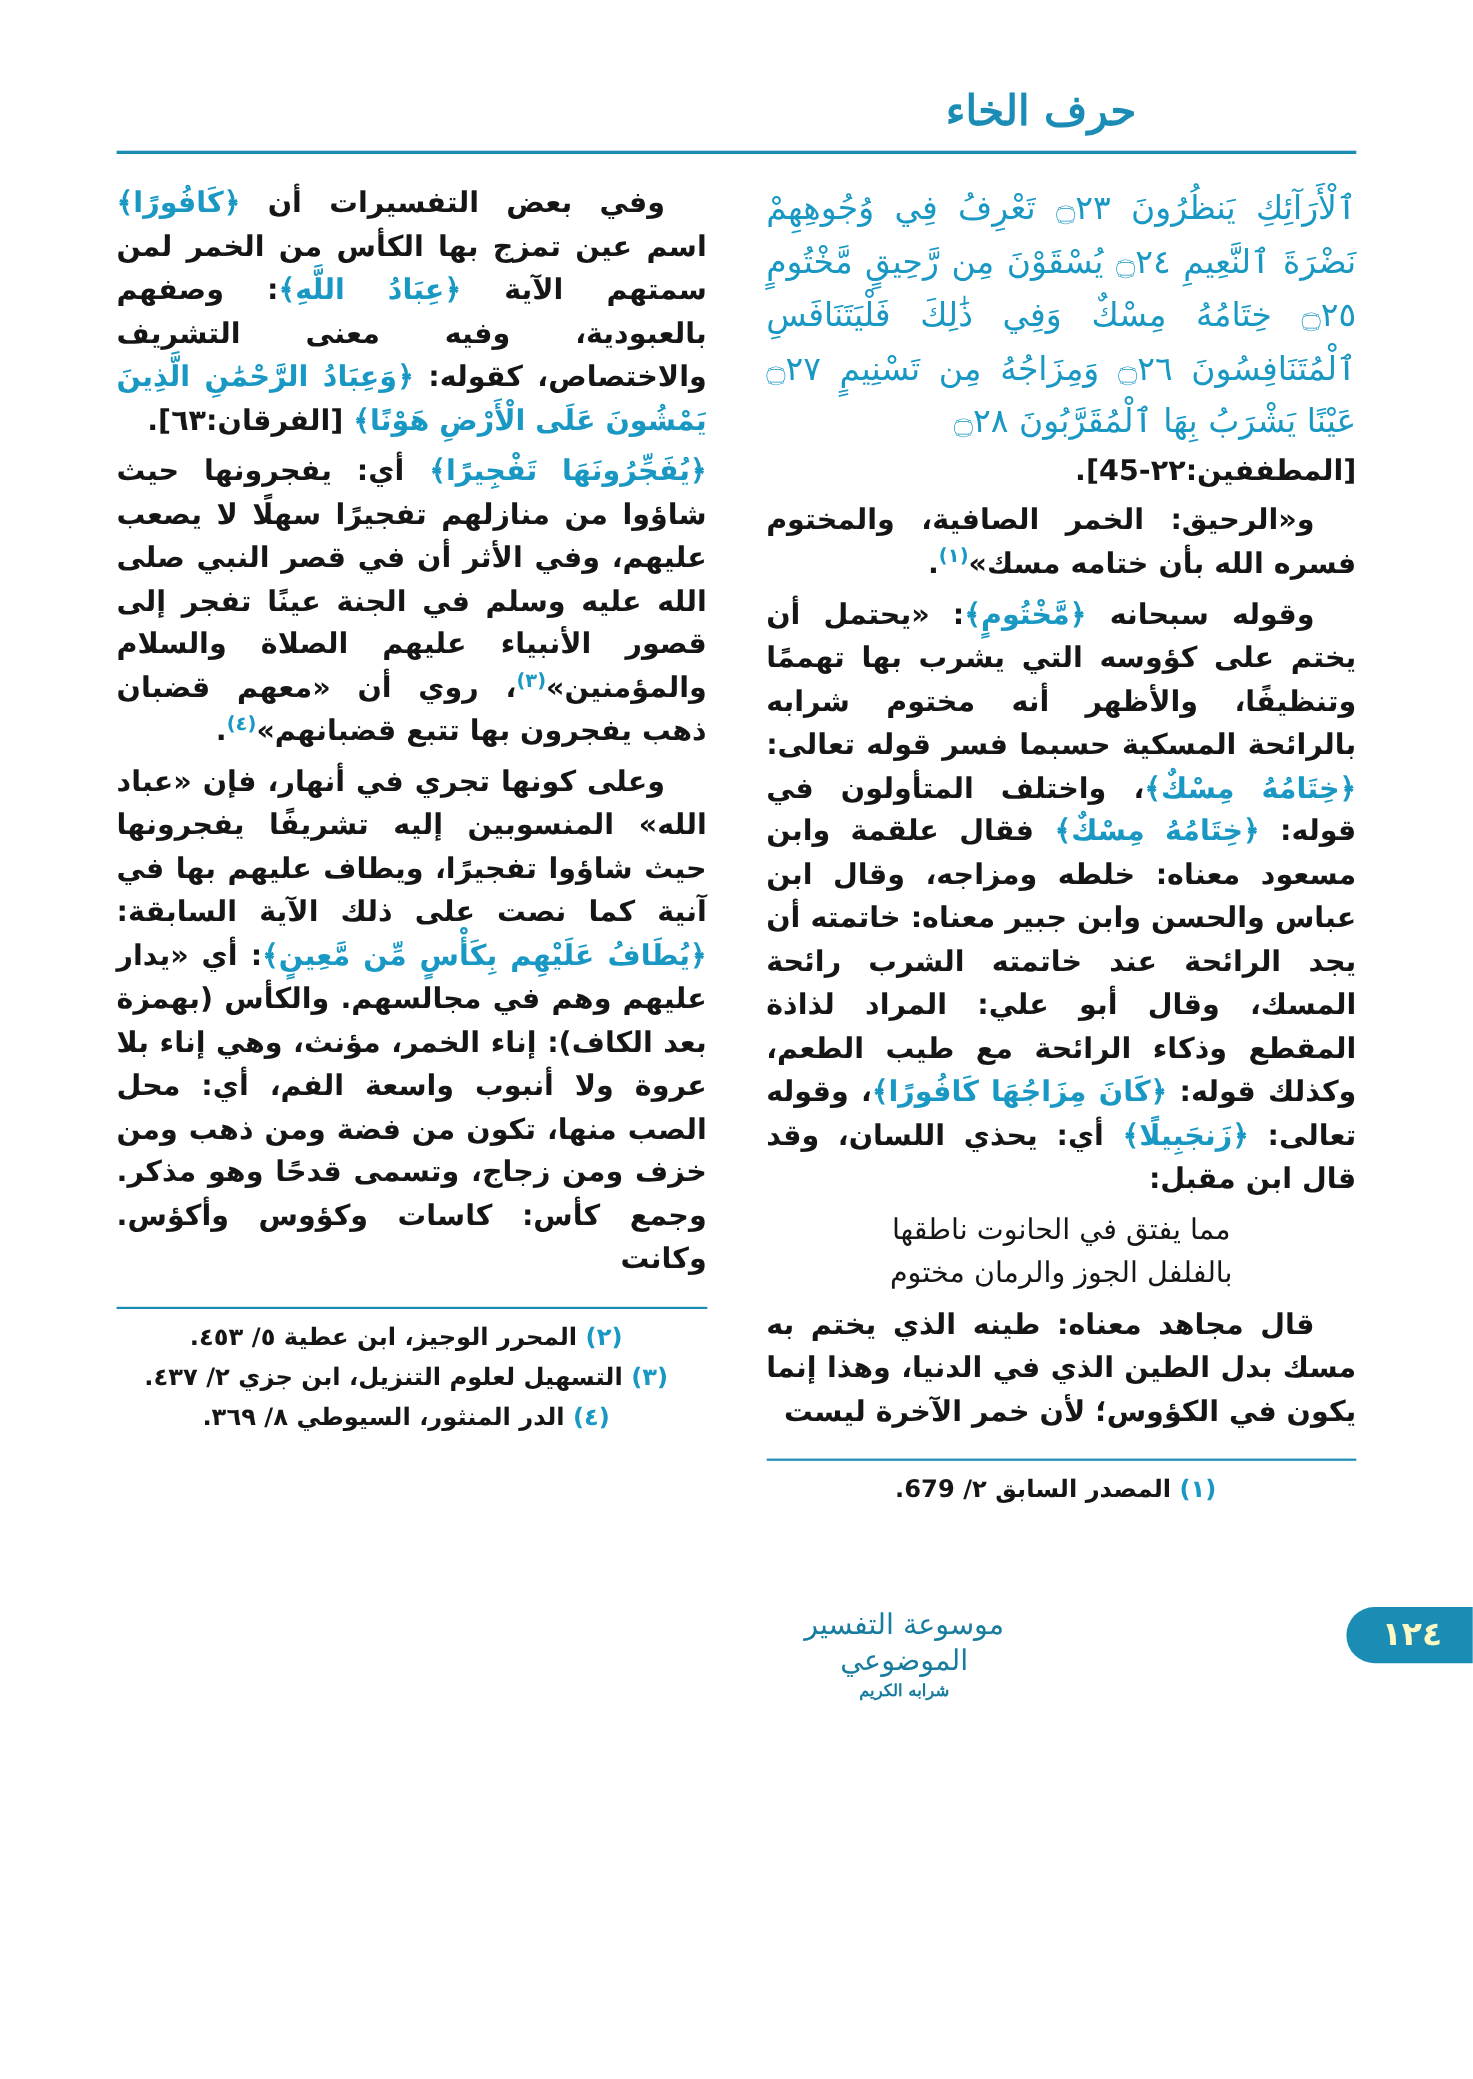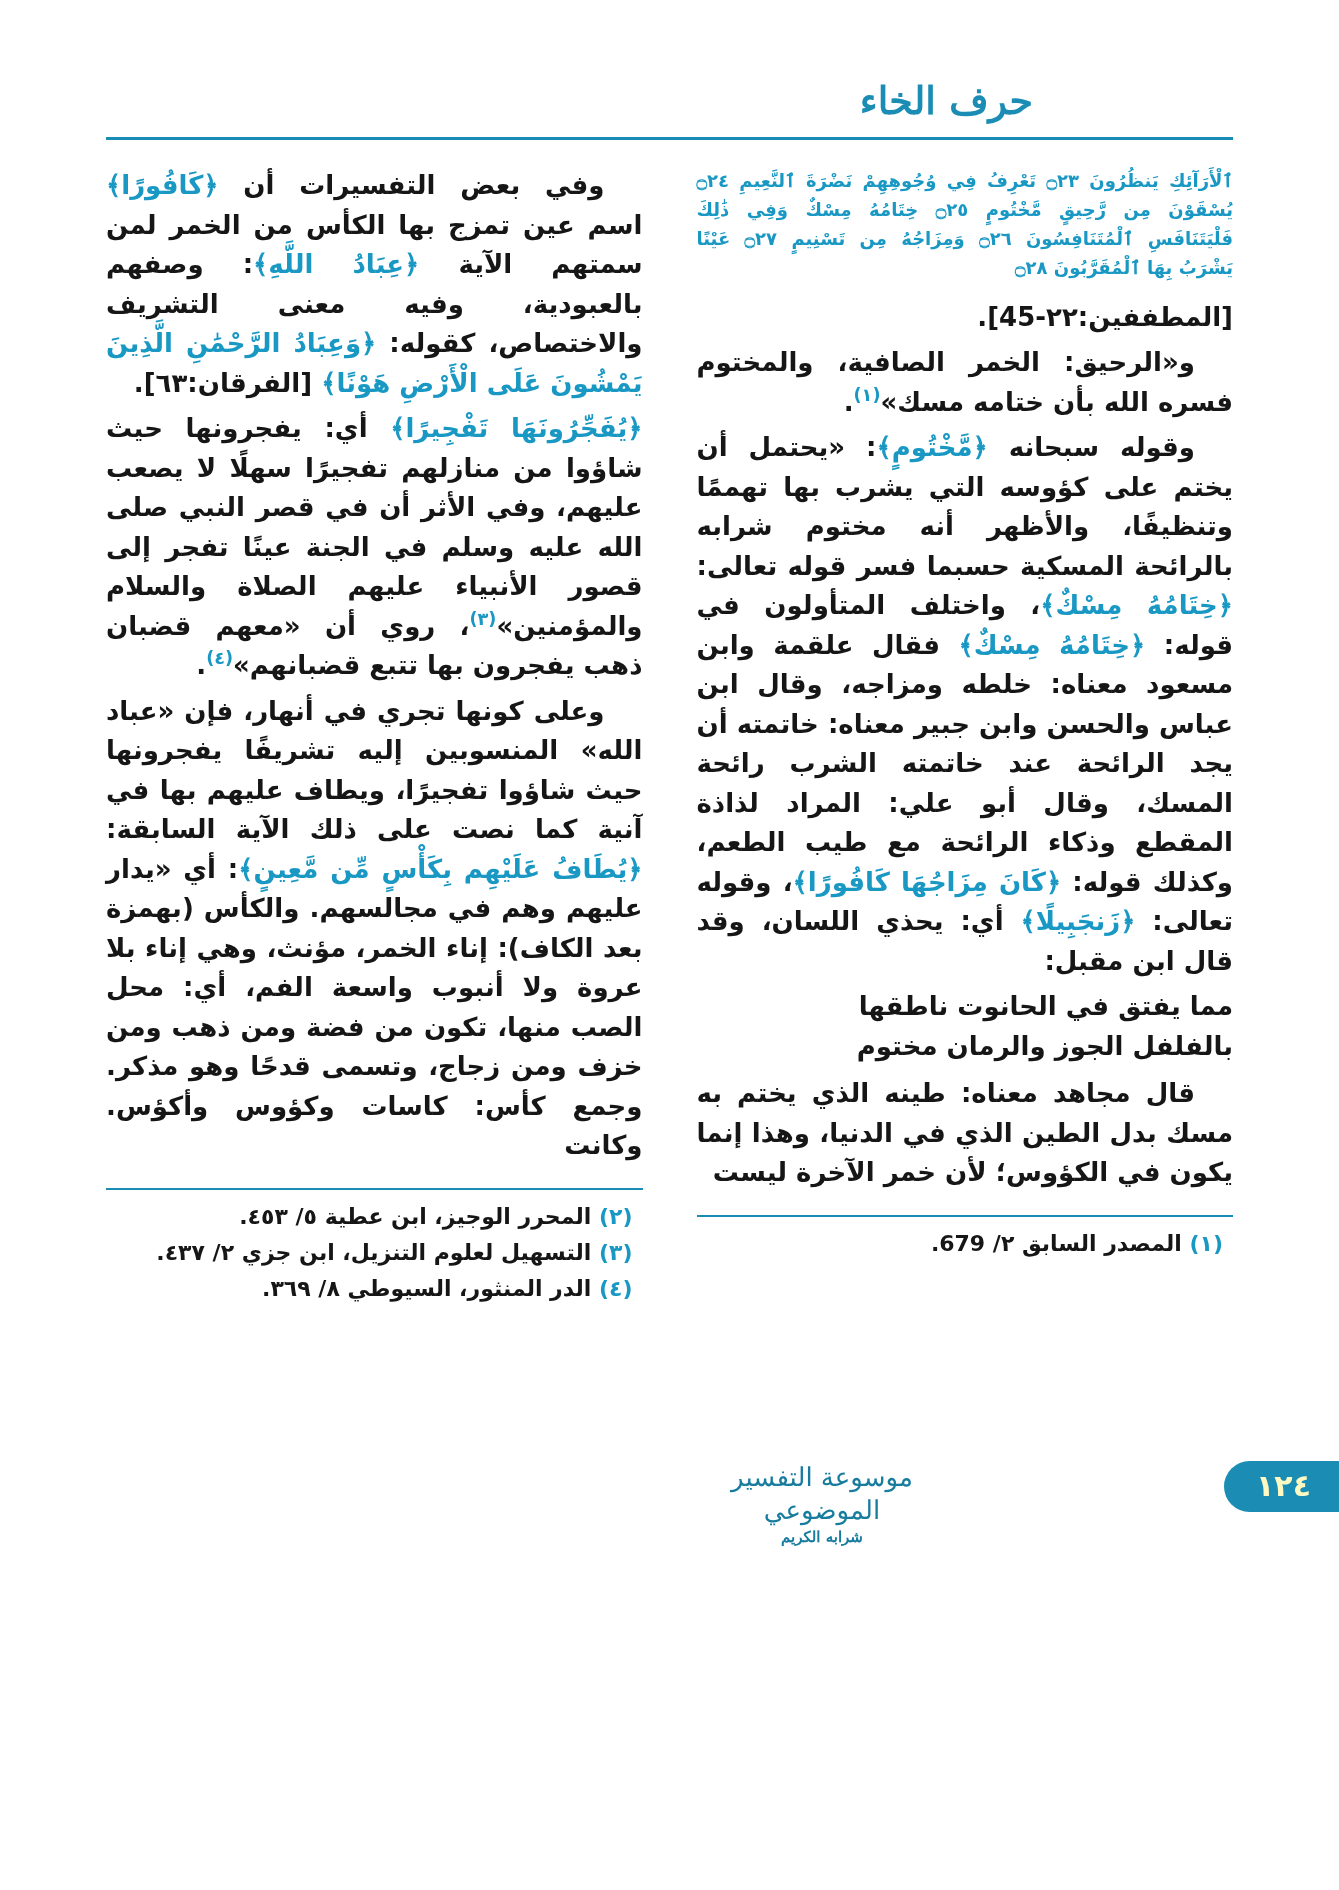--- a/index.html
+++ b/index.html
@@ -39,40 +39,40 @@
     font-size:26px;
     line-height:1.52;
     font-weight:700;
     text-align:justify;
   }
   .para{margin:0 0 6px 0;text-indent:38px;}
   .para.no-indent{text-indent:0;}
   .citation{font-weight:700;}
   .quran-block{
     color:var(--quran);
-    font-size:18px;
+    font-size:30px;
     line-height:1.62;
-    font-weight:700;
+    font-weight:400;
     text-align:justify;
-    margin-bottom:15px;
+    margin-bottom:0;
   }
   .quran-run{color:var(--quran);}
   .note-ref{
     color:var(--quran);
     font-size:0.68em;
     line-height:0;
   }
   .poem{margin:4px 0 8px 0;}
-  .poem-line{text-align:right;font-weight:700;}
+  .poem-line{text-align:center;font-weight:400;}
   .footnote-sep{
     border-top:2px solid var(--accent);
     margin:16px 0 10px 0;
     width:100%;
   }
-  .footnotes{font-size:22px;line-height:1.55;font-weight:700;}
+  .footnotes{font-size:22px;line-height:1.55;font-weight:700;text-align:center;}
   .footnote{margin:0 10px 2px 0;}
   .fn-num{color:var(--quran);}
   .fn-text{color:var(--ink);}
   .page-footer{position:absolute;inset:auto 0 0 0;height:150px;}
   .emblem{
     position:absolute;
     bottom:18px;
     right:392px;
     width:250px;
     text-align:center;

